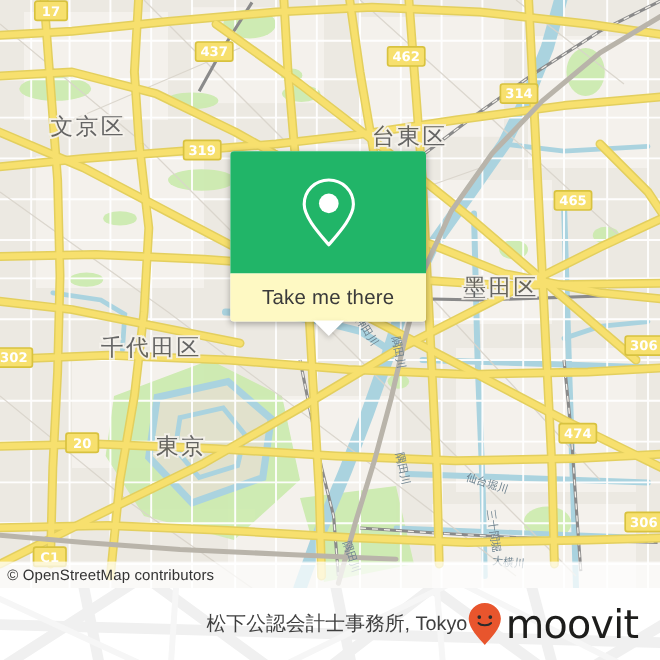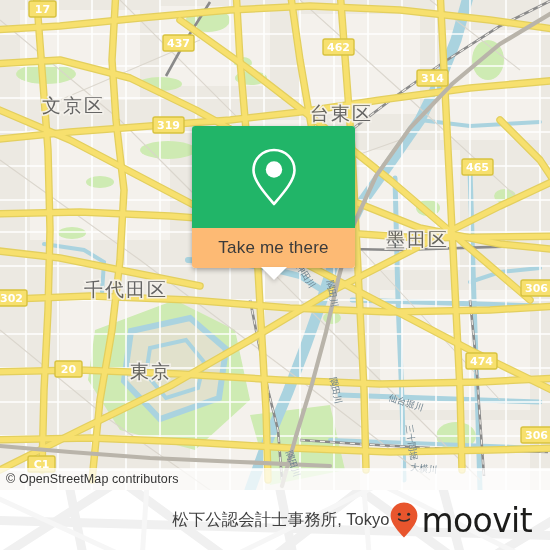--- a/index.html
+++ b/index.html
@@ -30,21 +30,21 @@
     position:absolute;left:192px;top:126px;width:163px;
     border-radius:3px;overflow:visible;
     box-shadow:0 2px 5px rgba(0,0,0,0.30);
     background:#ffffff;
   }
   .card-top{
     background:#21b568;height:102px;border-radius:3px 3px 0 0;
     display:flex;align-items:center;justify-content:center;
   }
   .card-bottom{
-    background:#fdba74;height:40px;border-radius:0 0 3px 3px;
+    background:#fef9c3;height:40px;border-radius:0 0 3px 3px;
     display:flex;align-items:center;justify-content:center;
   }
   .card-bottom .lbl{
     font-size:17px;color:#3b3b3b;letter-spacing:0.2px;
   }
   .tail{
     position:absolute;left:50%;bottom:-12px;margin-left:-13px;
     width:0;height:0;
     border-left:13px solid transparent;
     border-right:13px solid transparent;

